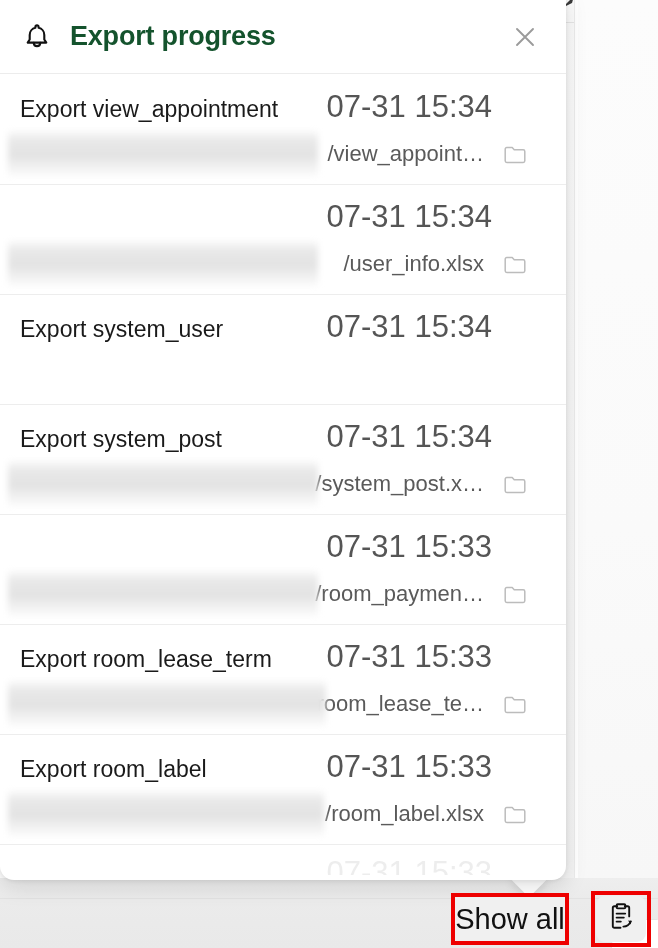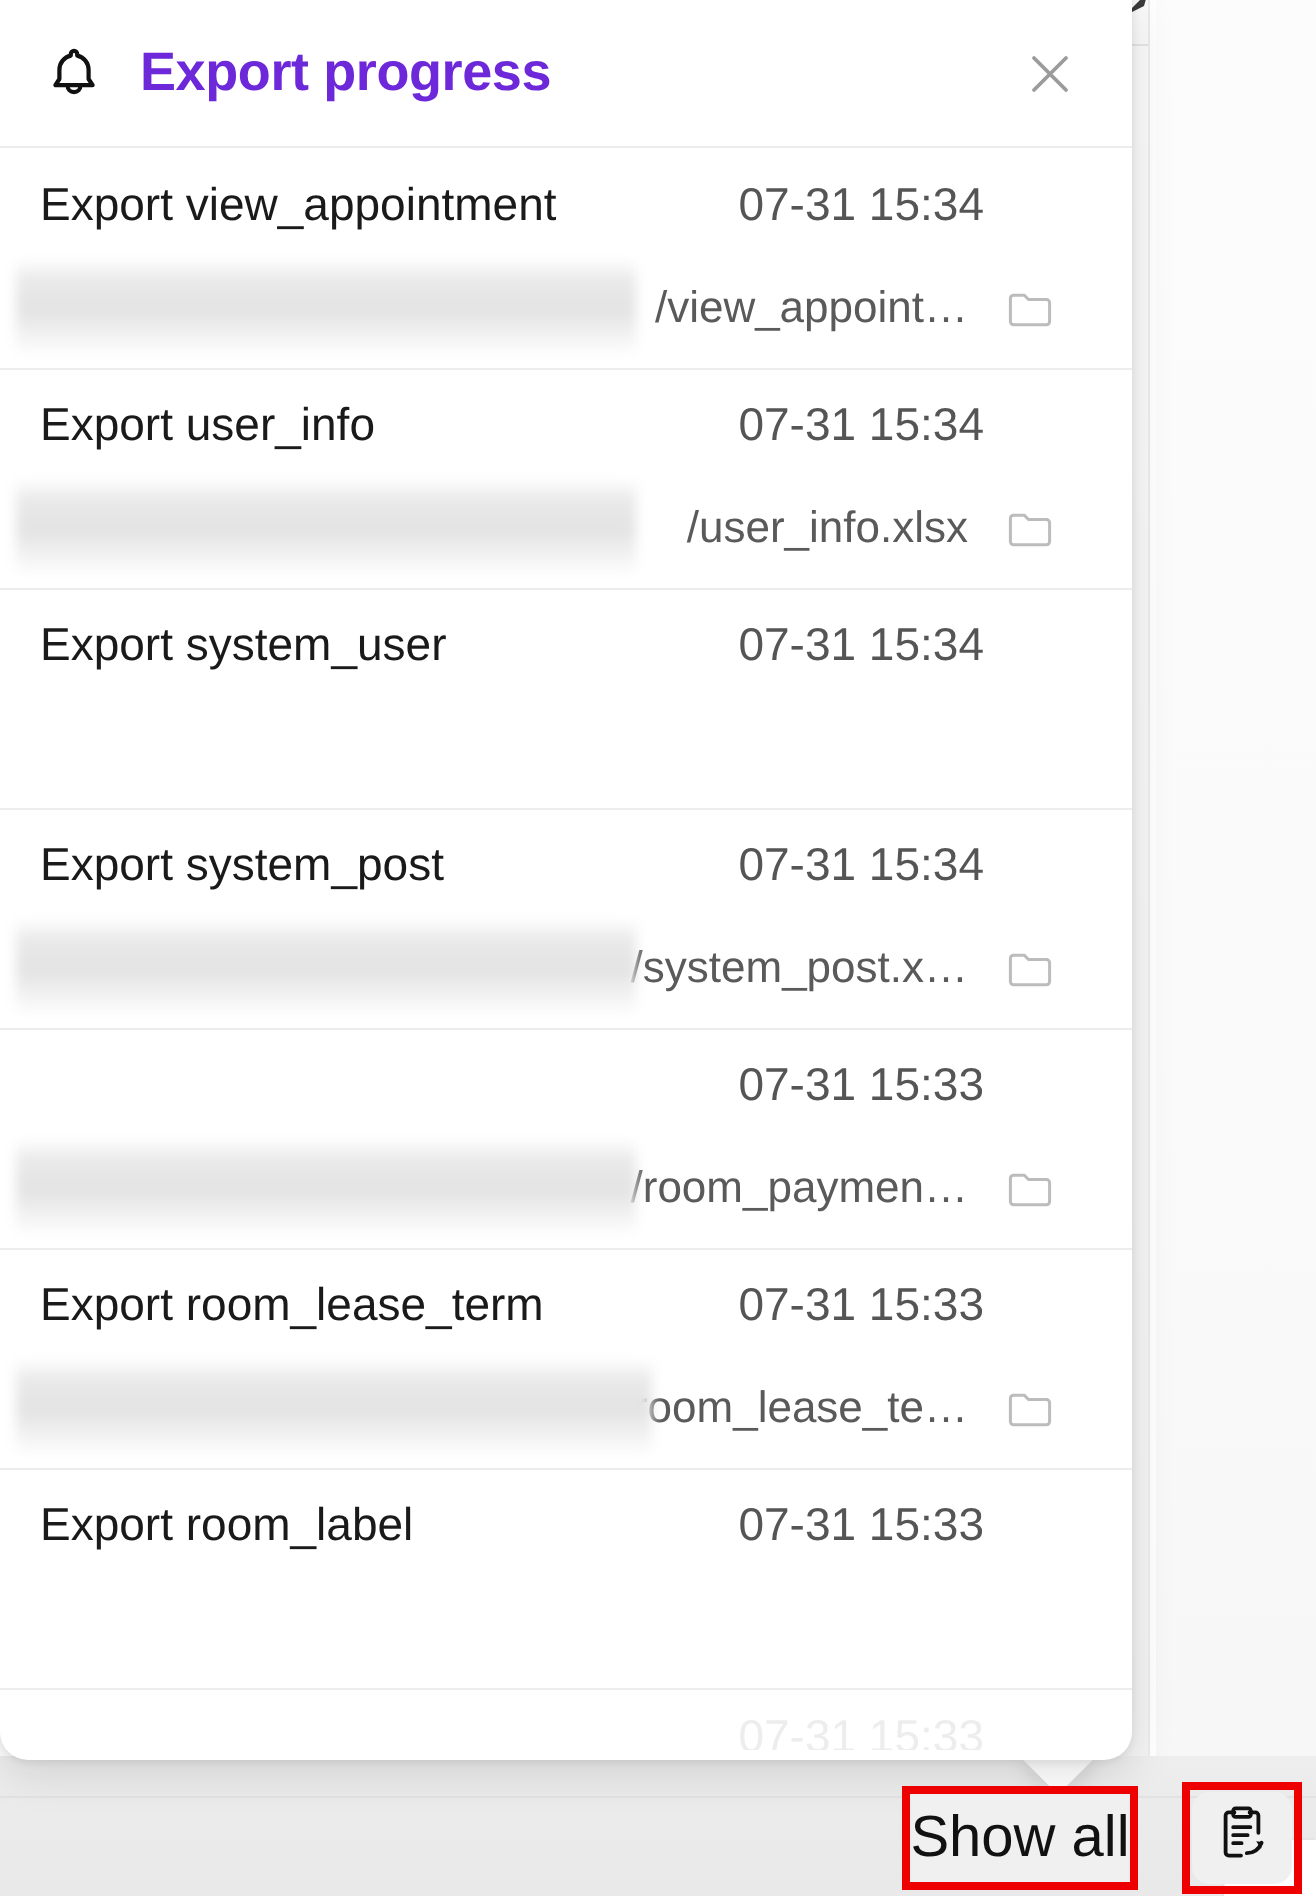--- a/index.html
+++ b/index.html
@@ -146,21 +146,21 @@
     height: 30px;
     flex: 0 0 auto;
     margin-right: 18px;
     display: flex;
     align-items: center;
     justify-content: center;
   }
   #panel-title {
     font-size: 27px;
     font-weight: bold;
-    color: #6d28d9;
+    color: #14532d;
     letter-spacing: -0.2px;
     flex: 1 1 auto;
     white-space: nowrap;
   }
   #close-button {
     width: 34px;
     height: 34px;
     flex: 0 0 auto;
     display: flex;
     align-items: center;
@@ -192,21 +192,21 @@
     height: 38px;
   }
   .export-task-name {
     font-size: 23px;
     color: #1a1a1a;
     white-space: nowrap;
     overflow: hidden;
     max-width: 302px;
   }
   .export-time {
-    font-size: 23px;
+    font-size: 31px;
     color: #555555;
     margin-left: auto;
     padding-right: 52px;
     white-space: nowrap;
   }
   .export-row-bottom {
     position: relative;
     display: flex;
     align-items: center;
     height: 46px;
@@ -352,21 +352,20 @@
         <span class="folder-icon">
           <svg width="22" height="19" viewBox="0 0 22 19" aria-hidden="true">
             <path d="M1.2 4.2a1.6 1.6 0 0 1 1.6-1.6h5.4l2 2.2h9a1.6 1.6 0 0 1 1.6 1.6v9.4a1.6 1.6 0 0 1-1.6 1.6H2.8a1.6 1.6 0 0 1-1.6-1.6z" fill="none" stroke="#bcbcbc" stroke-width="1.5" stroke-linejoin="round"></path>
           </svg>
         </span>
       </div>
     </div>
 
     <div class="export-row">
       <div class="export-row-top">
-        <span class="export-task-name">Export user_info</span>
         <span class="export-time">07-31 15:34</span>
       </div>
       <div class="export-row-bottom">
         <span class="export-path-redaction" style="width:310px"></span>
         <span class="export-path">/user_info.xlsx</span>
         <span class="folder-icon">
           <svg width="22" height="19" viewBox="0 0 22 19" aria-hidden="true">
             <path d="M1.2 4.2a1.6 1.6 0 0 1 1.6-1.6h5.4l2 2.2h9a1.6 1.6 0 0 1 1.6 1.6v9.4a1.6 1.6 0 0 1-1.6 1.6H2.8a1.6 1.6 0 0 1-1.6-1.6z" fill="none" stroke="#bcbcbc" stroke-width="1.5" stroke-linejoin="round"></path>
           </svg>
         </span>
@@ -424,20 +423,29 @@
             <path d="M1.2 4.2a1.6 1.6 0 0 1 1.6-1.6h5.4l2 2.2h9a1.6 1.6 0 0 1 1.6 1.6v9.4a1.6 1.6 0 0 1-1.6 1.6H2.8a1.6 1.6 0 0 1-1.6-1.6z" fill="none" stroke="#bcbcbc" stroke-width="1.5" stroke-linejoin="round"></path>
           </svg>
         </span>
       </div>
     </div>
 
     <div class="export-row">
       <div class="export-row-top">
         <span class="export-task-name">Export room_label</span>
         <span class="export-time">07-31 15:33</span>
+      </div>
+      <div class="export-row-bottom">
+        <span class="export-path-redaction" style="width:316px"></span>
+        <span class="export-path">/room_label.xlsx</span>
+        <span class="folder-icon">
+          <svg width="22" height="19" viewBox="0 0 22 19" aria-hidden="true">
+            <path d="M1.2 4.2a1.6 1.6 0 0 1 1.6-1.6h5.4l2 2.2h9a1.6 1.6 0 0 1 1.6 1.6v9.4a1.6 1.6 0 0 1-1.6 1.6H2.8a1.6 1.6 0 0 1-1.6-1.6z" fill="none" stroke="#bcbcbc" stroke-width="1.5" stroke-linejoin="round"></path>
+          </svg>
+        </span>
       </div>
     </div>
 
     <div class="export-row partial">
       <div class="export-row-top">
         <span class="export-time">07-31 15:33</span>
       </div>
     </div>
 
   </div>

